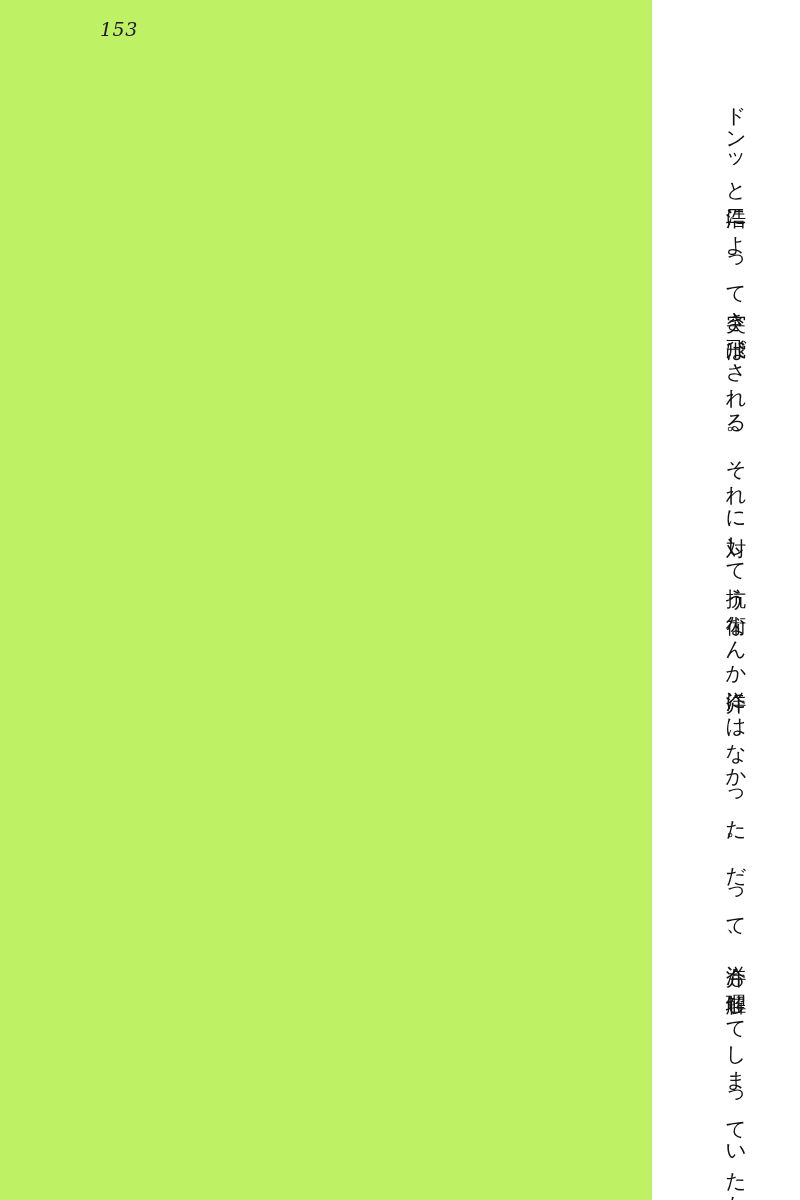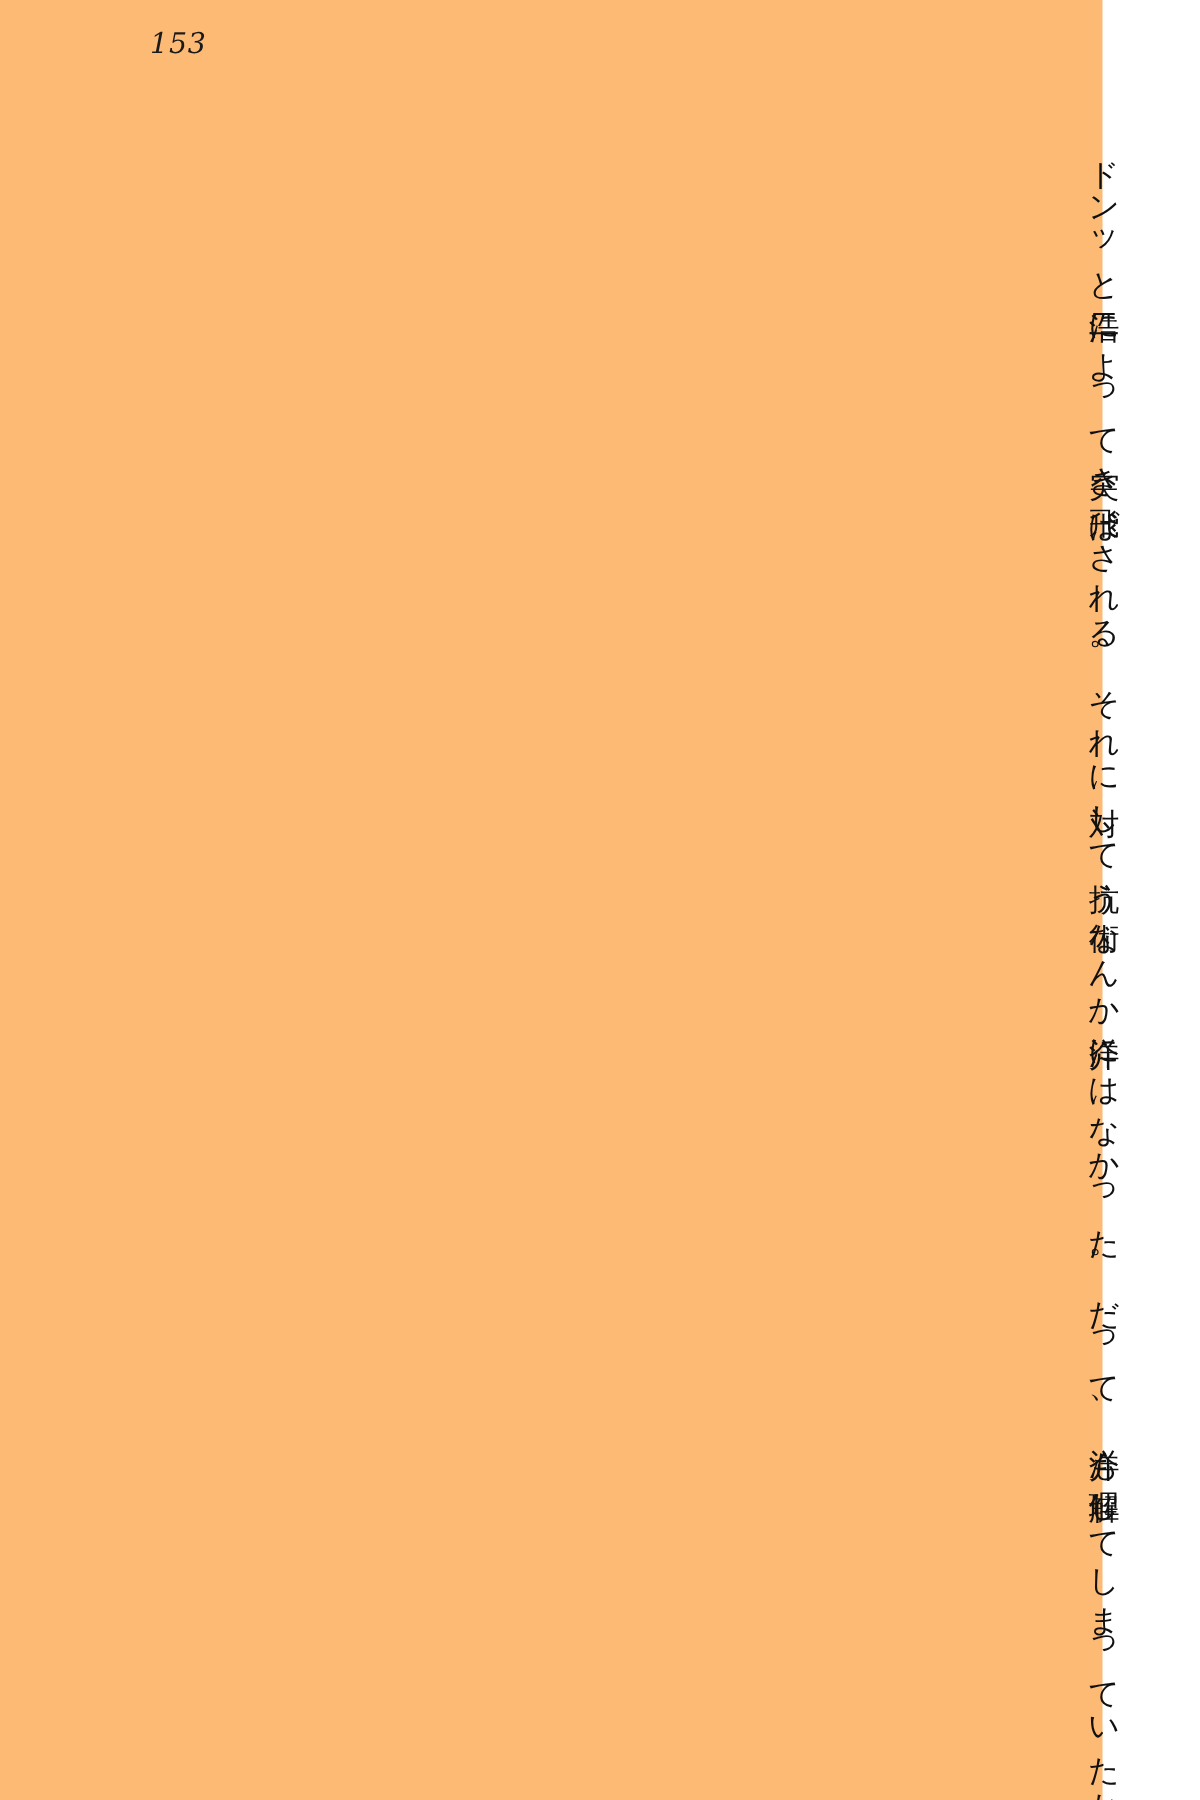--- a/index.html
+++ b/index.html
@@ -10,23 +10,23 @@
   body {
     width: 800px;
     height: 1200px;
     overflow: hidden;
     font-family: "DejaVu Serif", "Liberation Serif", serif;
     color: #111111;
   }
 
   .page {
     position: relative;
-    width: 735px;
+    width: 652px;
     height: 1200px;
-    background: #fdba74;
+    background: #bef264;
   }
 
   .page-number {
     position: absolute;
     top: 18px;
     left: 100px;
     font-size: 19px;
     font-family: "DejaVu Serif", "Liberation Serif", serif;
     font-style: italic;
     color: #1a1a1a;

